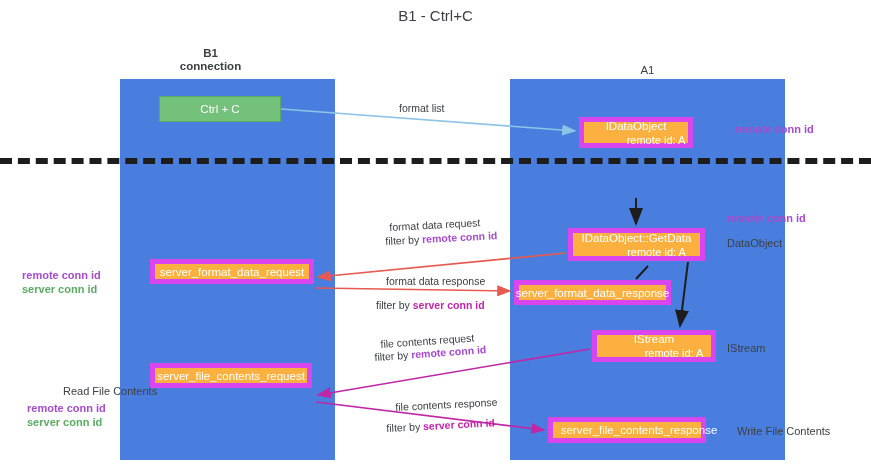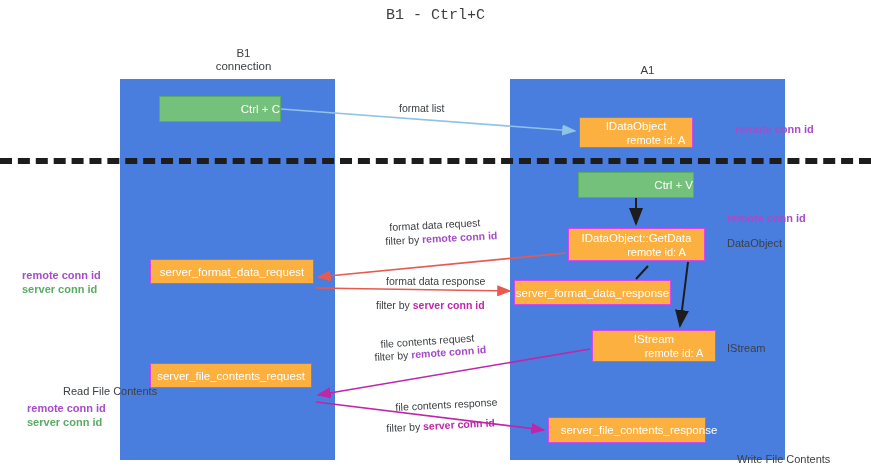--- a/index.html
+++ b/index.html
@@ -6,37 +6,37 @@
   body{width:871px;height:467px;position:relative;overflow:hidden;
        font-family:"Liberation Sans","DejaVu Sans",sans-serif;
        color:#3c4043;-webkit-font-smoothing:antialiased;}
   .abs{position:absolute;}
   #canvas{position:absolute;left:0;top:0;width:871px;height:467px;}
   svg.layer{position:absolute;left:0;top:0;width:871px;height:467px;
             overflow:visible;pointer-events:none;}
 
   
   #title{left:0;top:6px;width:871px;text-align:center;font-size:15px;
-         line-height:19px;color:#3c4043;font-family:Liberation Mono, monospace;}
+         line-height:19px;color:#3c4043;}
 
   
   .lane{background:#4a7ede;}
   #lane-b1{left:120px;top:79px;width:215px;height:381px;}
   #lane-a1{left:510px;top:79px;width:275px;height:381px;}
 
   .lane-head{text-align:center;font-size:11.5px;line-height:13px;color:#3c4043;}
-  #head-b1{left:136px;top:47px;width:215px;}
+  #head-b1{left:103px;top:47px;width:215px;font-weight:bold;}
   #head-a1{left:510px;top:64px;width:275px;}
 
   
   .node{box-sizing:border-box;display:flex;flex-direction:column;
         align-items:center;justify-content:center;text-align:center;
         color:#ffffff;font-size:11.5px;line-height:14px;}
-  .node.green{background:#74c17c;border:1px solid #5aab63;align-items:flex-end;}
-  .node.orange{background:#fbb03f;border:1px solid #d946ef;}
+  .node.green{background:#74c17c;border:1px solid #5aab63;}
+  .node.orange{background:#fbb03f;border:5px solid #d946ef;}
   .node .l2{font-size:11px;margin-left:40px;}
 
   #n-ctrlc{left:159px;top:96px;width:122px;height:26px;}
   #n-idataobject{left:579px;top:117px;width:114px;height:31px;}
   #n-ctrlv{left:578px;top:172px;width:116px;height:26px;}
   #n-getdata{left:568px;top:228px;width:137px;height:33px;}
   #n-fmt-req{left:150px;top:259px;width:164px;height:25px;}
   #n-fmt-resp{left:514px;top:280px;width:157px;height:25px;}
   #n-istream{left:592px;top:330px;width:124px;height:32px;}
   #n-file-req{left:150px;top:363px;width:162px;height:25px;}
@@ -46,21 +46,21 @@
   .side{font-size:11px;line-height:14px;}
   .purple{color:#a64ccb;font-weight:bold;}
   .green-t{color:#5aab63;font-weight:bold;}
   .magenta{color:#c026a8;font-weight:bold;}
   .plain{color:#3c4043;}
 
   #s-remote-1{left:735px;top:122px;}
   #s-remote-2{left:727px;top:211px;}
   #s-dataobject{left:727px;top:236px;}
   #s-istream{left:727px;top:341px;}
-  #s-write{left:737px;top:424px;margin-top:28px;}
+  #s-write{left:737px;top:424px;}
   #s-left-ids{left:22px;top:268px;text-align:left;}
   #s-read{left:27px;top:384px;padding-left:36px;}
   #s-left-ids2{left:27px;top:401px;text-align:left;}
 
   
   .elabel{font-size:10.5px;line-height:14px;white-space:nowrap;}
   #e-format-list{left:399px;top:101px;}
   #e-fdr{left:389px;top:220px;transform:rotate(-3deg);transform-origin:left top;}
   #e-fdr2{left:385px;top:234px;transform:rotate(-3deg);transform-origin:left top;}
   #e-fdresp{left:386px;top:274px;}
@@ -131,23 +131,20 @@
 
   <div class="abs node green" id="n-ctrlc">
     <div>Ctrl + C</div>
   </div>
 
   <div class="abs node orange" id="n-idataobject">
     <div>IDataObject</div>
     <div class="l2">remote id: A</div>
   </div>
 
-  <div class="abs node green" id="n-ctrlv">
-    <div>Ctrl + V</div>
-  </div>
 
   <div class="abs node orange" id="n-getdata">
     <div>IDataObject::GetData</div>
     <div class="l2">remote id: A</div>
   </div>
 
   <div class="abs node orange" id="n-fmt-req">
     <div>server_format_data_request</div>
   </div>
 

